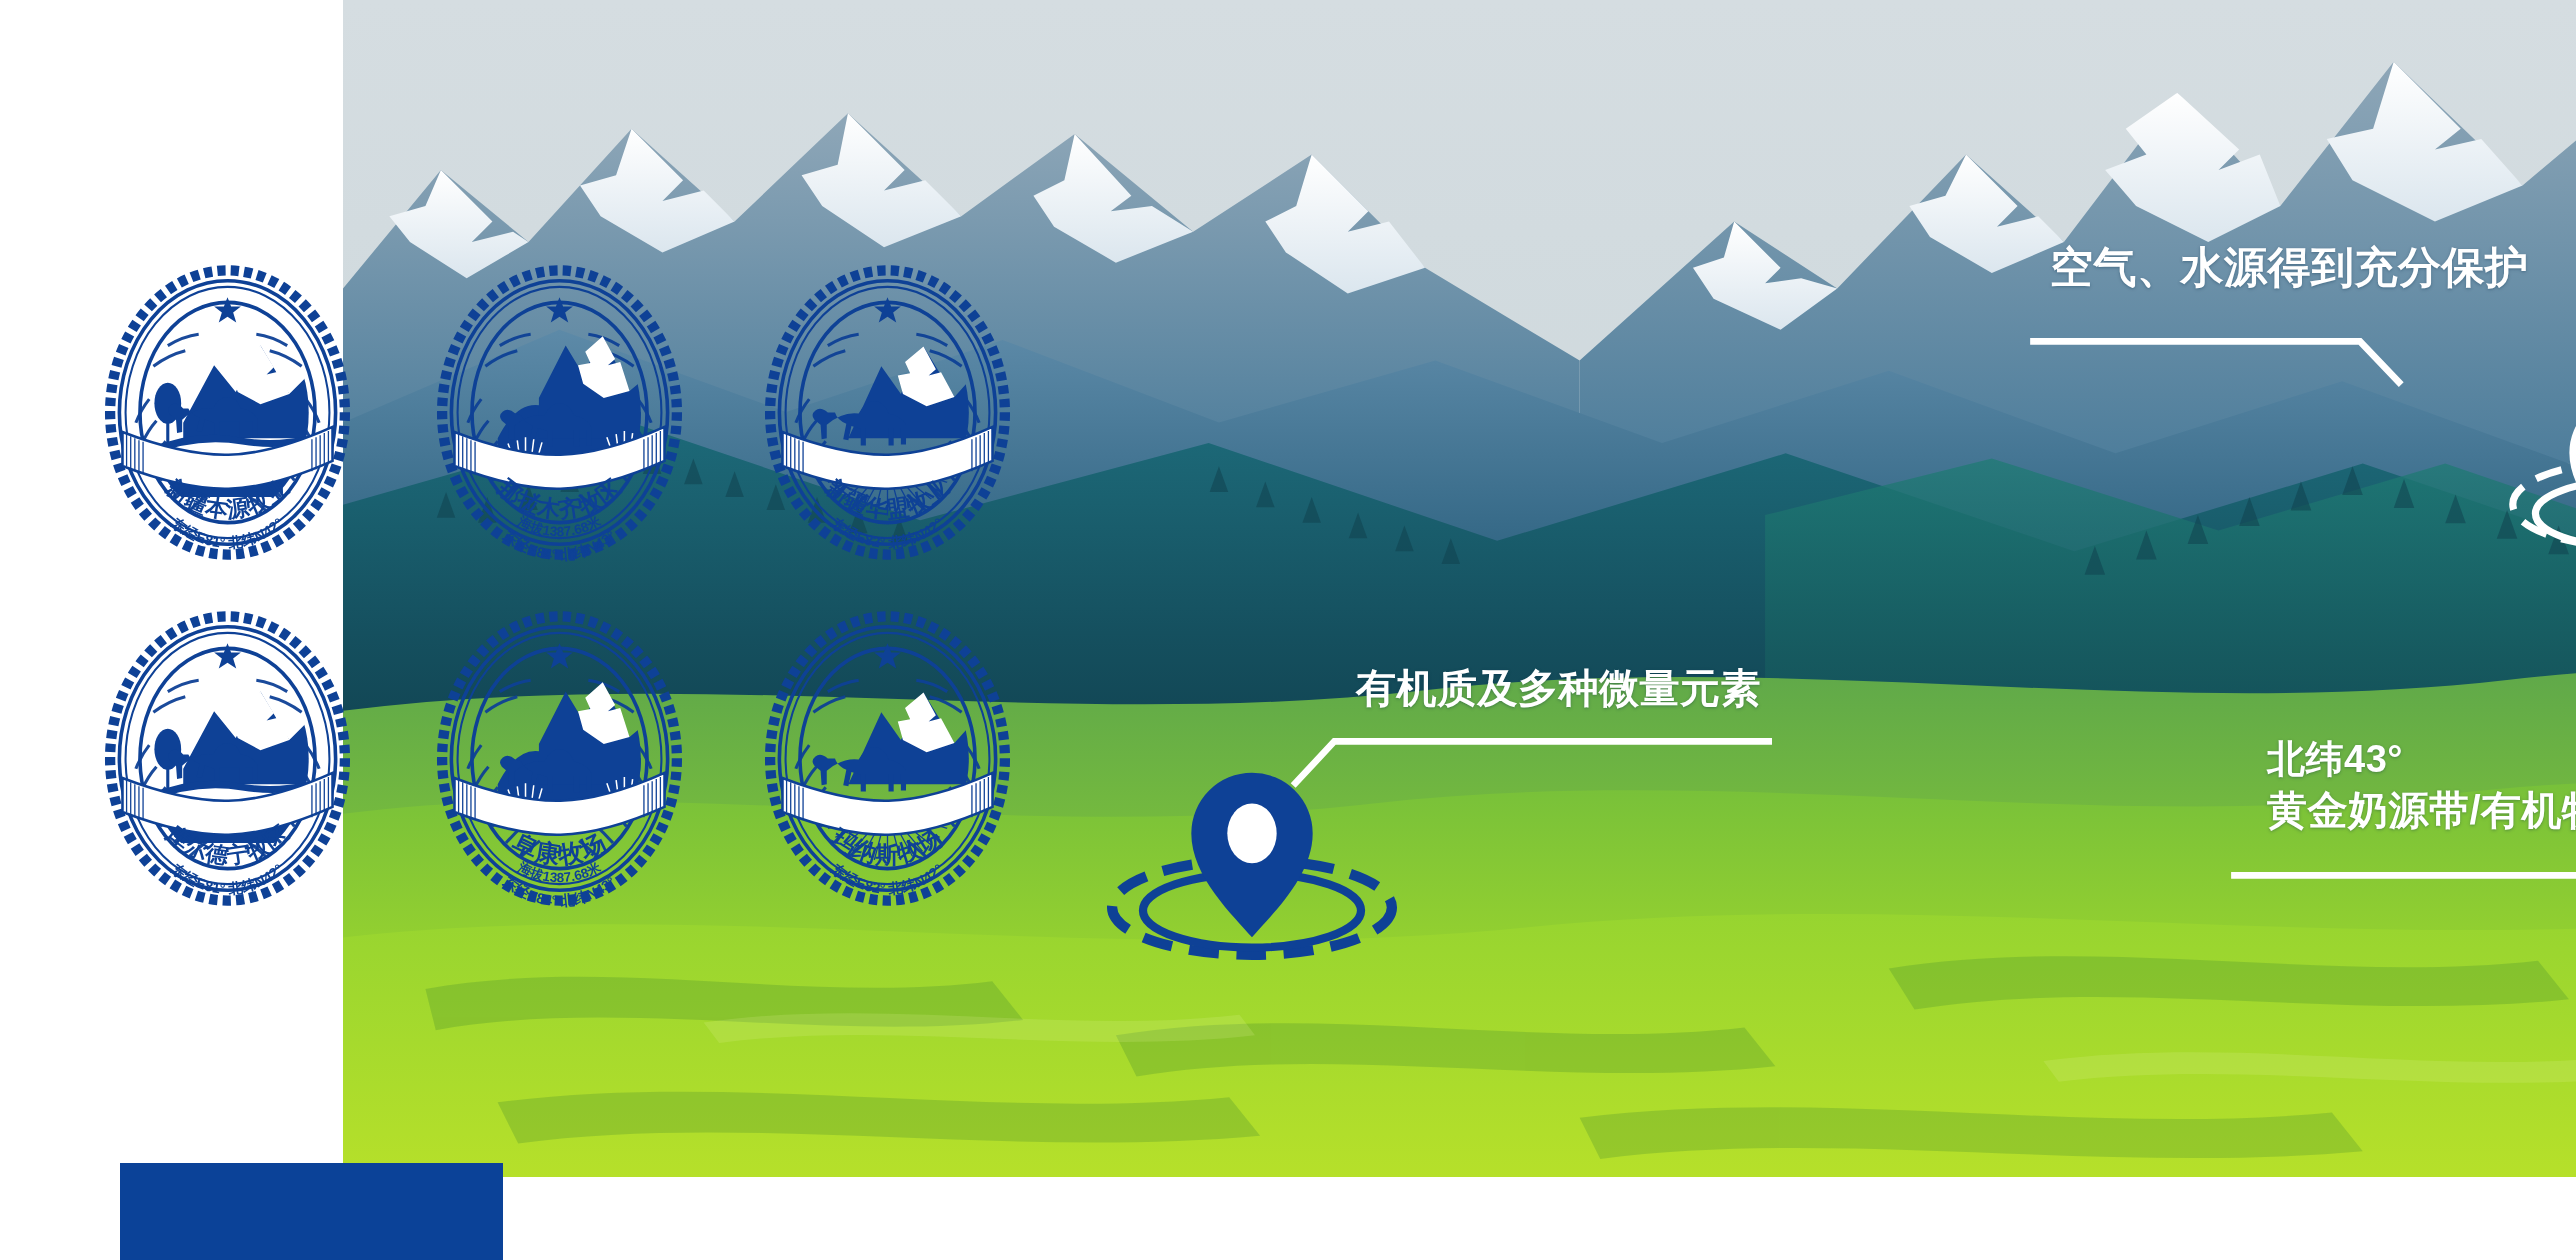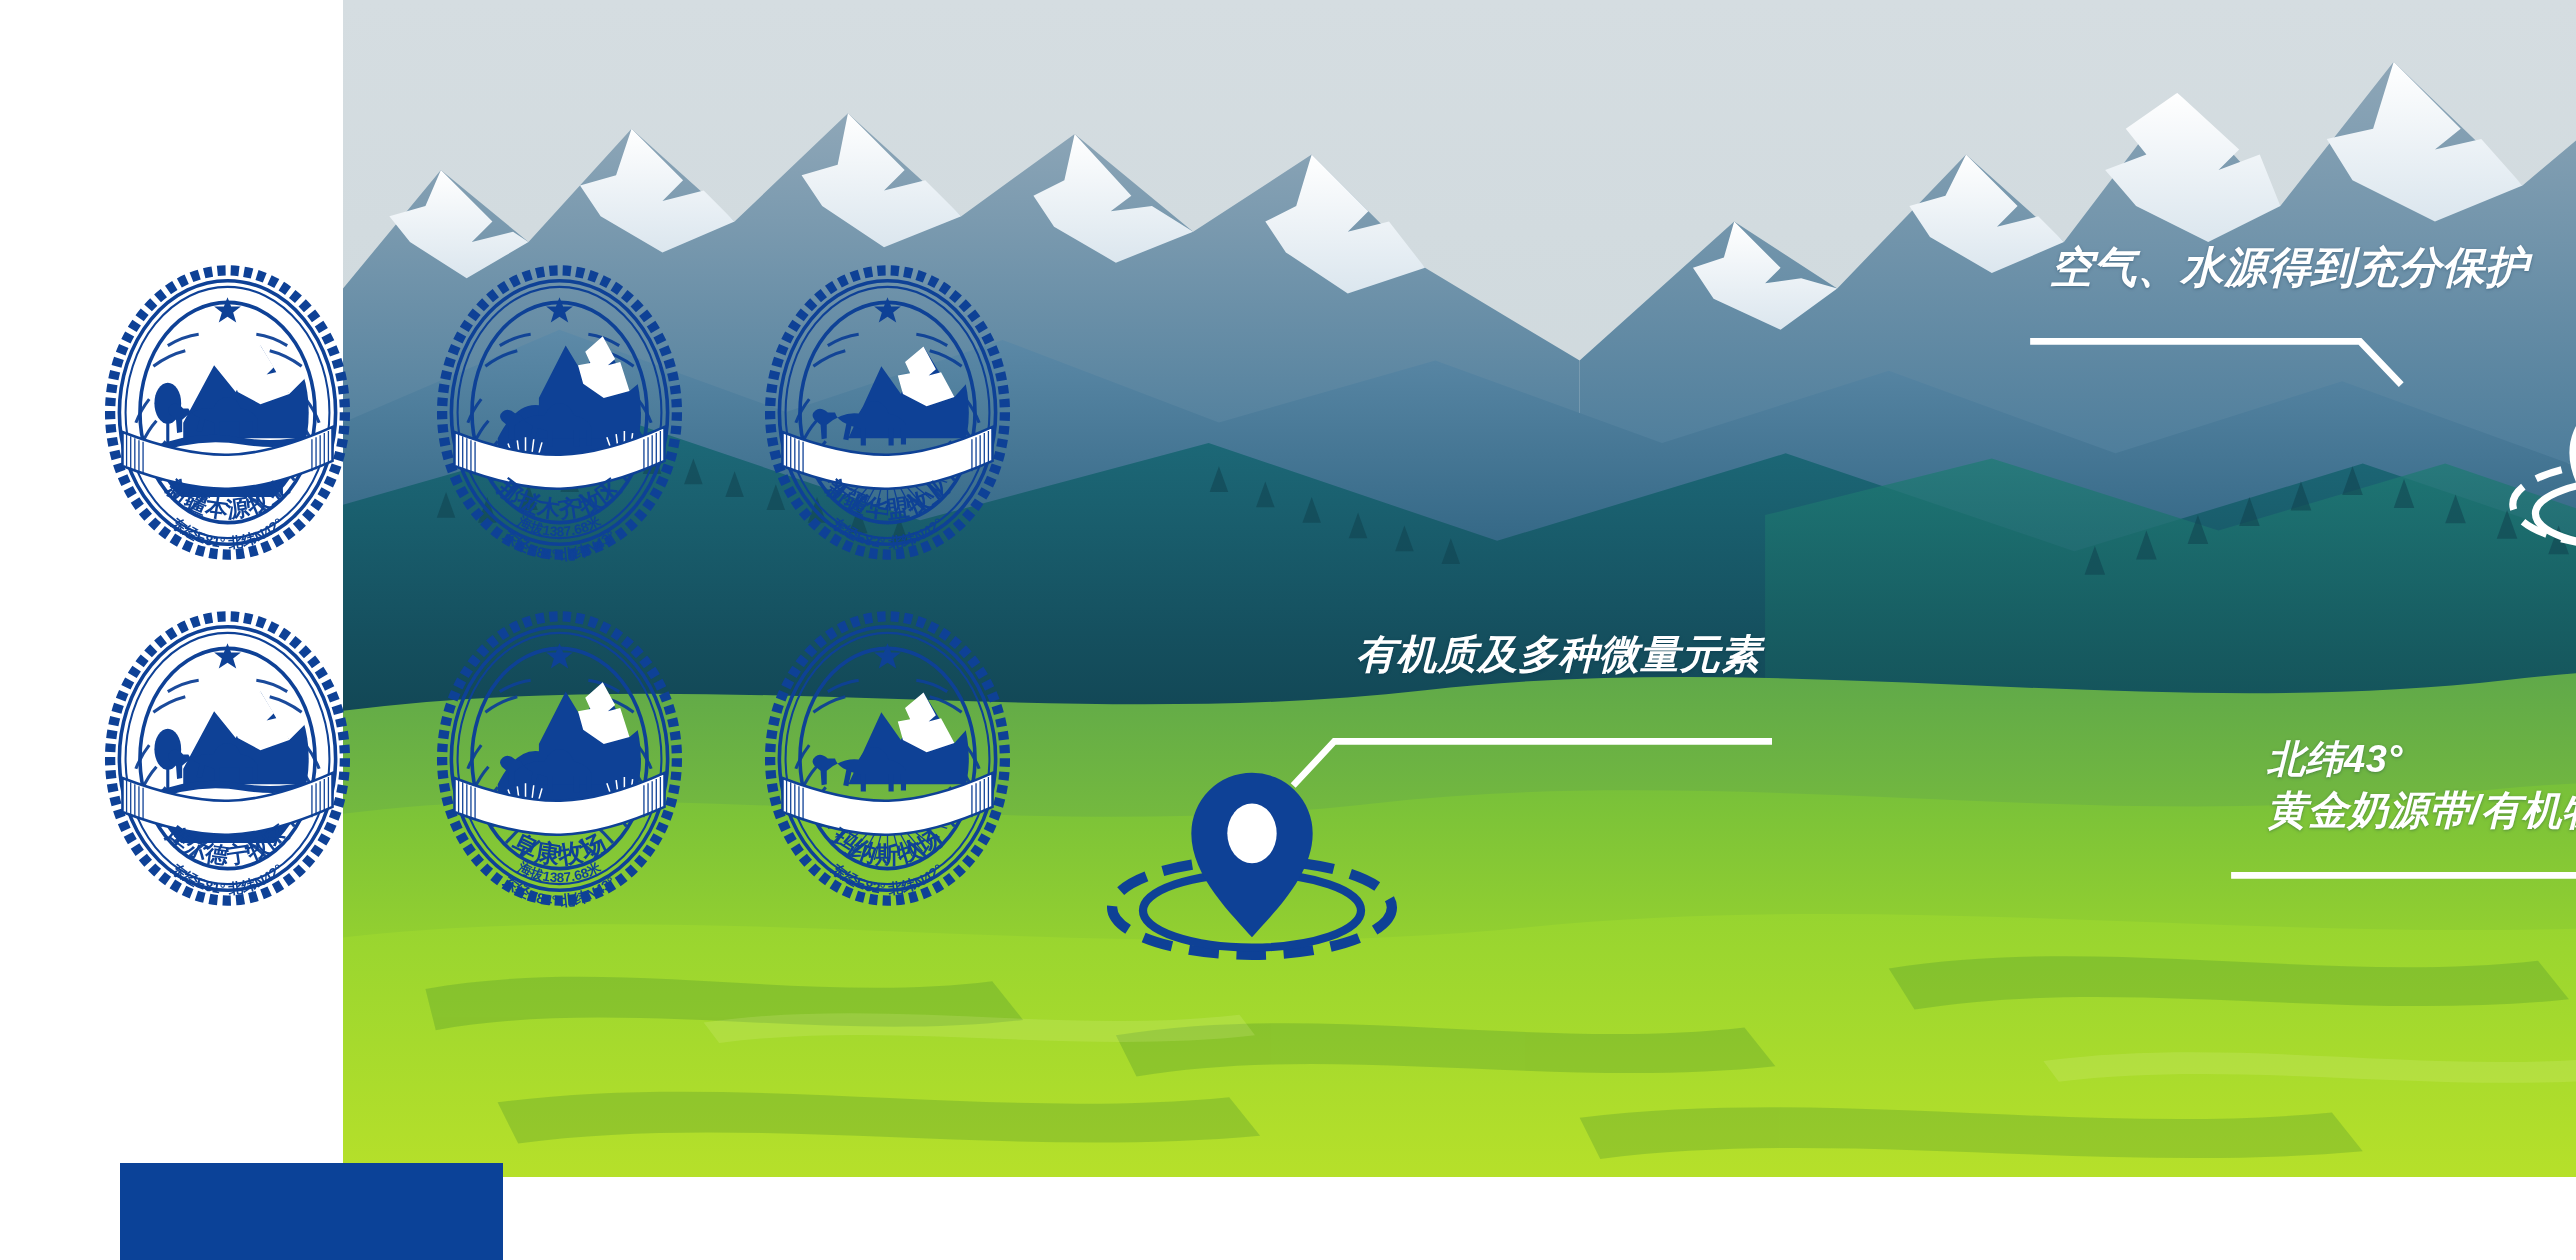--- a/index.html
+++ b/index.html
@@ -37,21 +37,21 @@
     width:243px;height:289px;
   }
   .badge svg{display:block;width:100%;height:100%;overflow:visible;}
   .badge .bt{
     fill:#0e4196;
     font-family:"Liberation Sans","DejaVu Sans",sans-serif;
     font-weight:bold;
   }
 
   
-  .anno{position:absolute;font-style:italic;}
+  .anno{position:absolute;}
   .anno .atxt{
     color:#ffffff;
     font-weight:bold;
     letter-spacing:0.5px;
     white-space:nowrap;
     line-height:1.18;
     text-shadow:0 1px 3.1px rgba(0,40,70,.35);
   }
 
   
@@ -201,21 +201,21 @@
       <ellipse cx="350" cy="378" rx="228" ry="76" fill="none" stroke="#0e4196" stroke-width="16"></ellipse>
       <path d="M350,78 a128,128 0 0 1 128,128 c0,92 -90,178 -128,224 c-38,-46 -128,-132 -128,-224 a128,128 0 0 1 128,-128 Z" fill="#0e4196"></path>
       <ellipse cx="350" cy="204" rx="52" ry="64" fill="#ffffff"></ellipse>
     </svg>
   </div>
 
   <div class="anno" style="left:2050px;top:242px;">
     <div class="atxt" style="font-size:43px;">空气、水源得到充分保护</div>
   </div>
 
-  <div class="anno" style="left:1356px;top:631px;">
+  <div class="anno" style="left:1356px;top:665px;">
     <div class="atxt" style="font-size:40px;">有机质及多种微量元素</div>
   </div>
 
   <div class="anno" style="left:2267px;top:737px;">
     <div class="atxt" style="font-size:38px;">北纬43°</div>
     <div class="atxt" style="font-size:40px;margin-top:5.2px;">黄金奶源带/有机牧场</div>
   </div>
 
   <div class="badge-grid">
 

